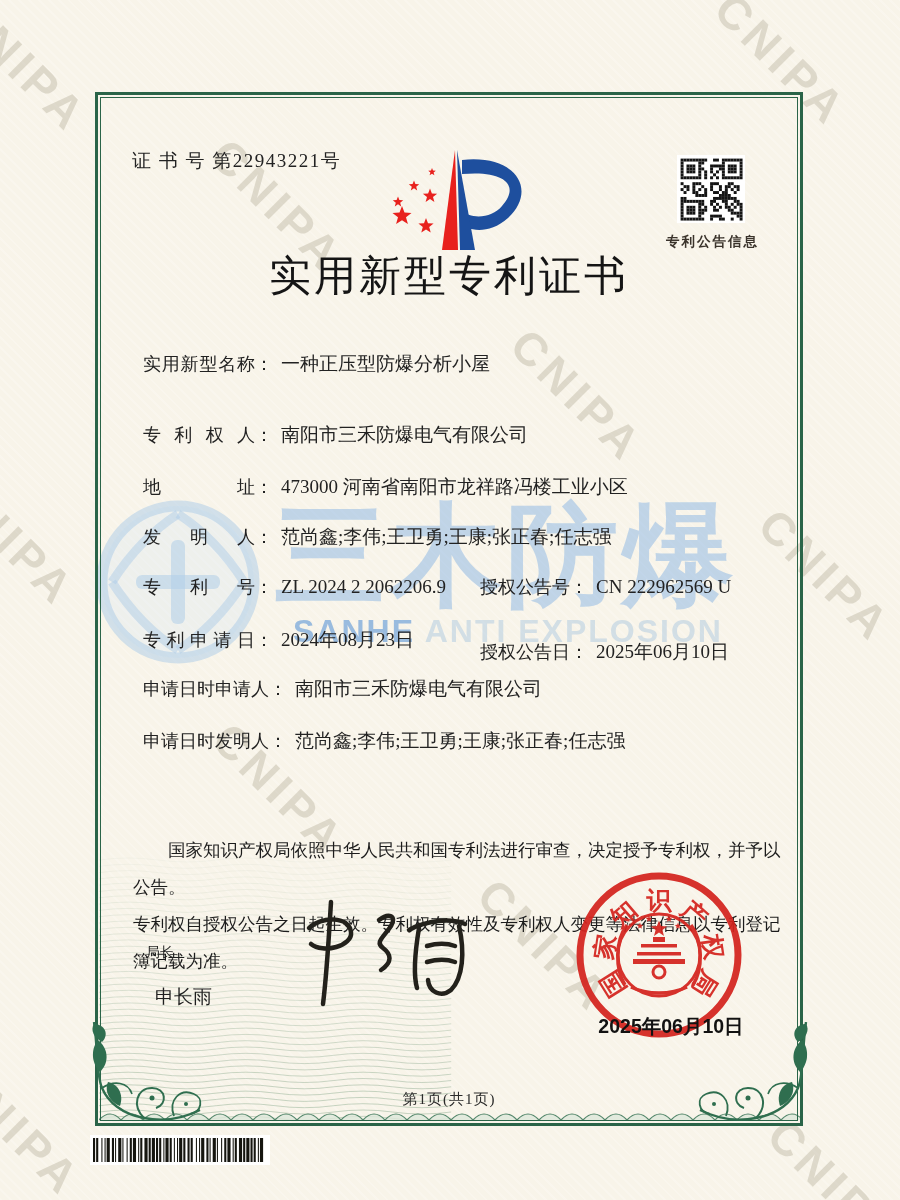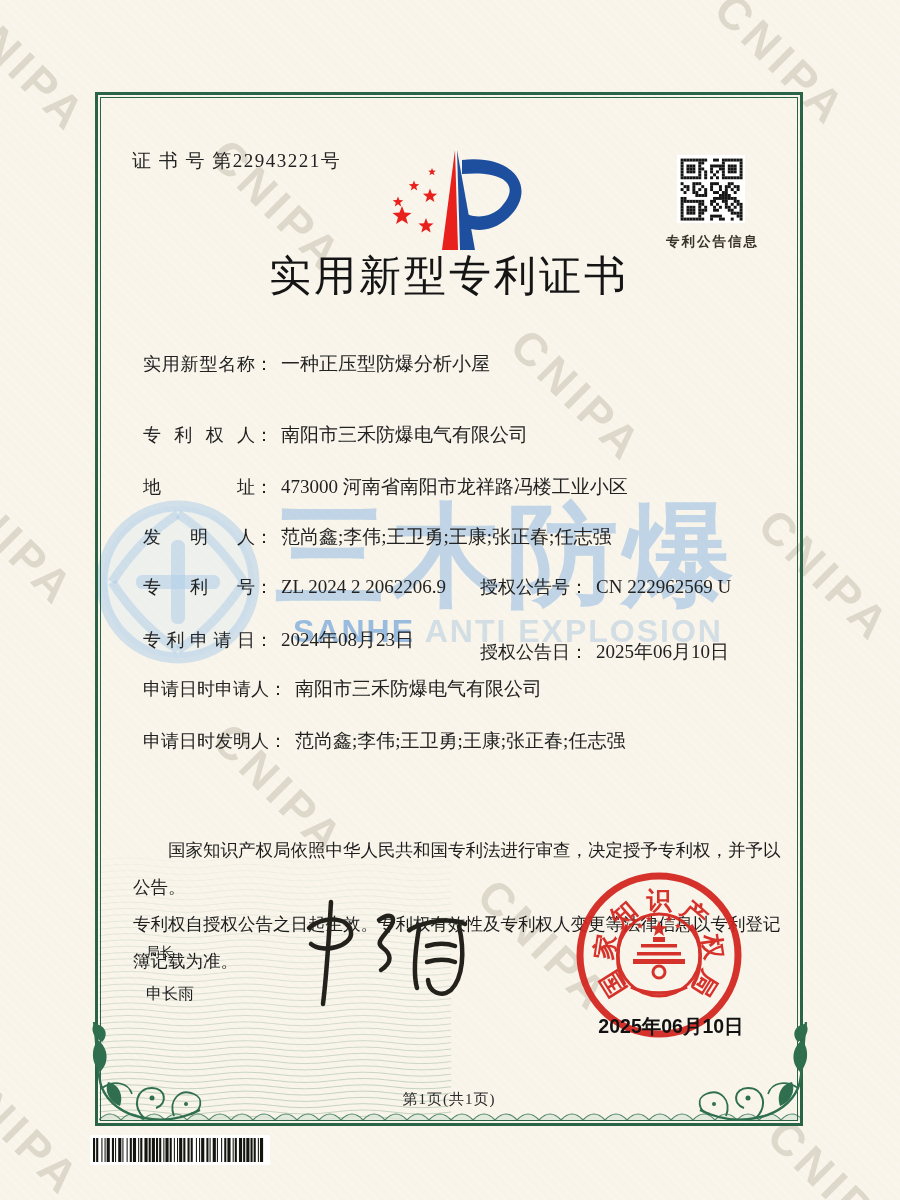--- a/index.html
+++ b/index.html
@@ -37,21 +37,21 @@
   .row{position:absolute;left:143px;z-index:5;font-size:19px;color:#222;white-space:nowrap;}
   .row.rcol{left:480px;}
   .flabel{display:inline-block;width:112px;font-size:18px;text-align:justify;text-align-last:justify;vertical-align:baseline;}
   .flabel.auto{width:auto;text-align-last:auto;}
   .colon{font-size:18px;}
   .fval{margin-left:8px;}
   .notice{position:absolute;left:133px;top:816px;width:648px;z-index:5;
           font-size:17.5px;line-height:37px;color:#1c1c1c;margin-top:16px;}
   .notice .l1{text-indent:35px;}
   .director-title{position:absolute;left:146px;top:944px;z-index:5;font-size:14px;color:#1f1f1f;font-weight:500;}
-  .director-name{position:absolute;left:146px;top:984px;z-index:5;font-size:16px;color:#1f1f1f;font-weight:500;}
+  .director-name{position:absolute;left:155px;top:984px;z-index:5;font-size:19px;color:#1f1f1f;font-weight:500;}
   .seal-date{position:absolute;left:595px;top:1013px;width:152px;z-index:7;text-align:center;
              font-size:19.5px;font-weight:bold;color:#121212;white-space:nowrap;}
   .footer{position:absolute;left:95px;top:1090px;width:708px;z-index:5;text-align:center;
           font-size:15px;color:#2a2a2a;letter-spacing:1px;}
   svg{display:block;}
 </style>
 </head>
 <body>
 
 <div class="page">

